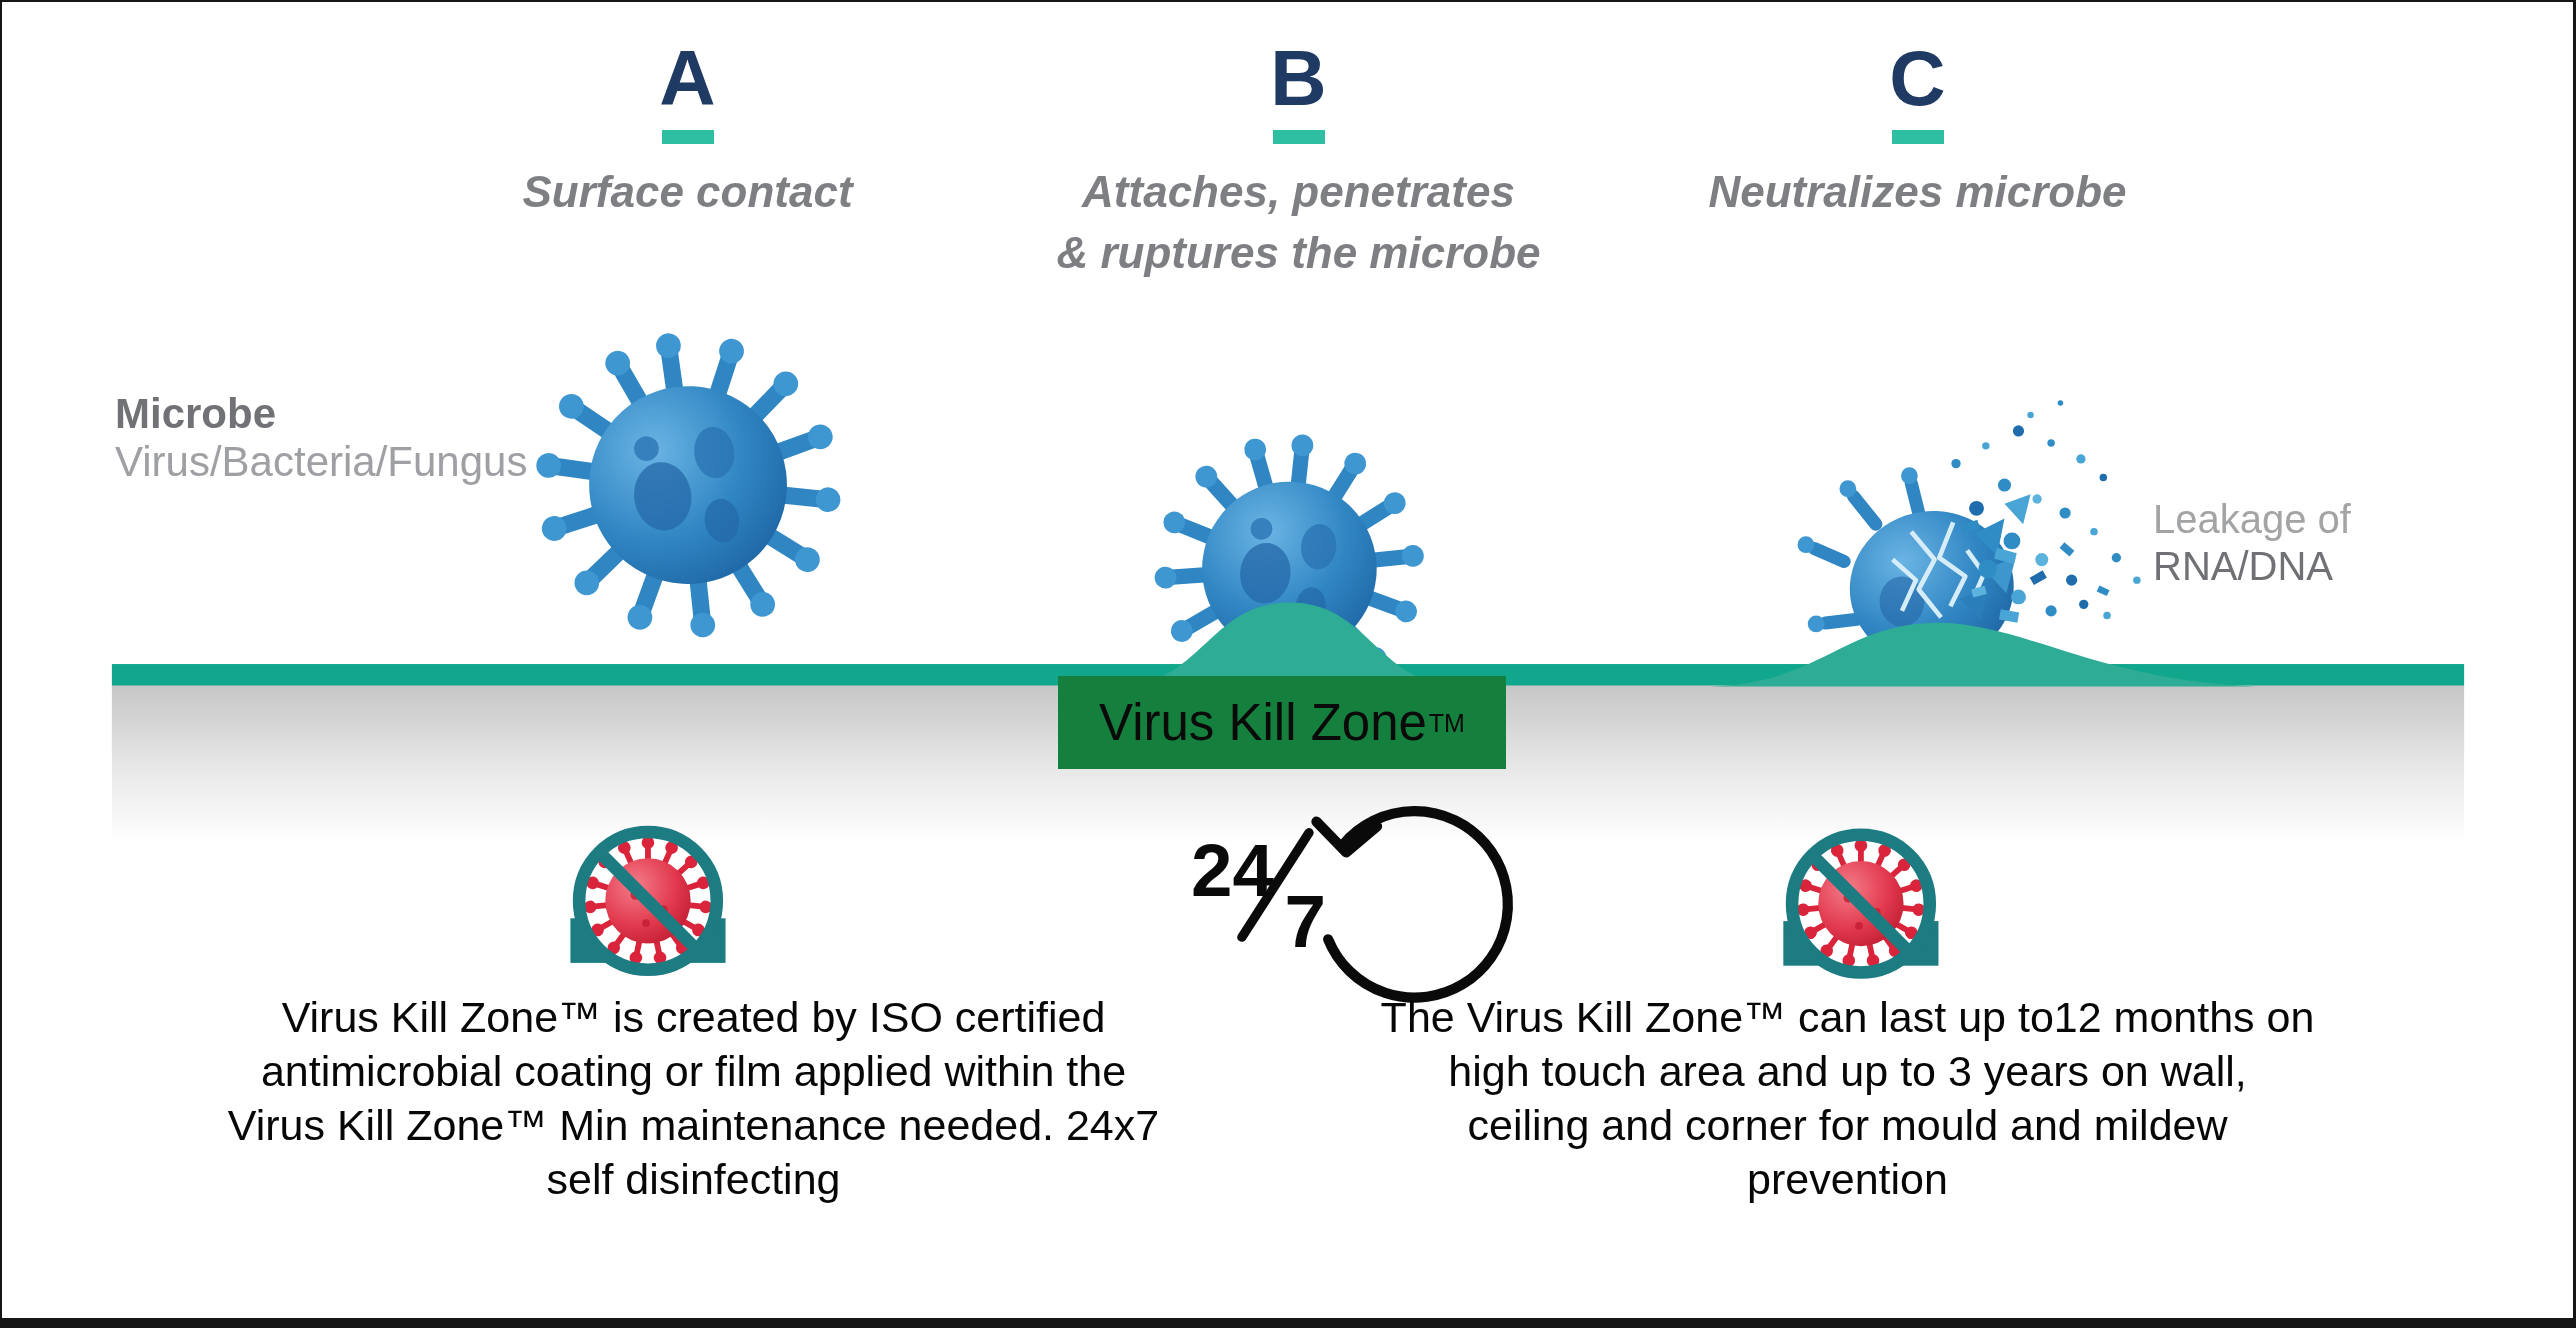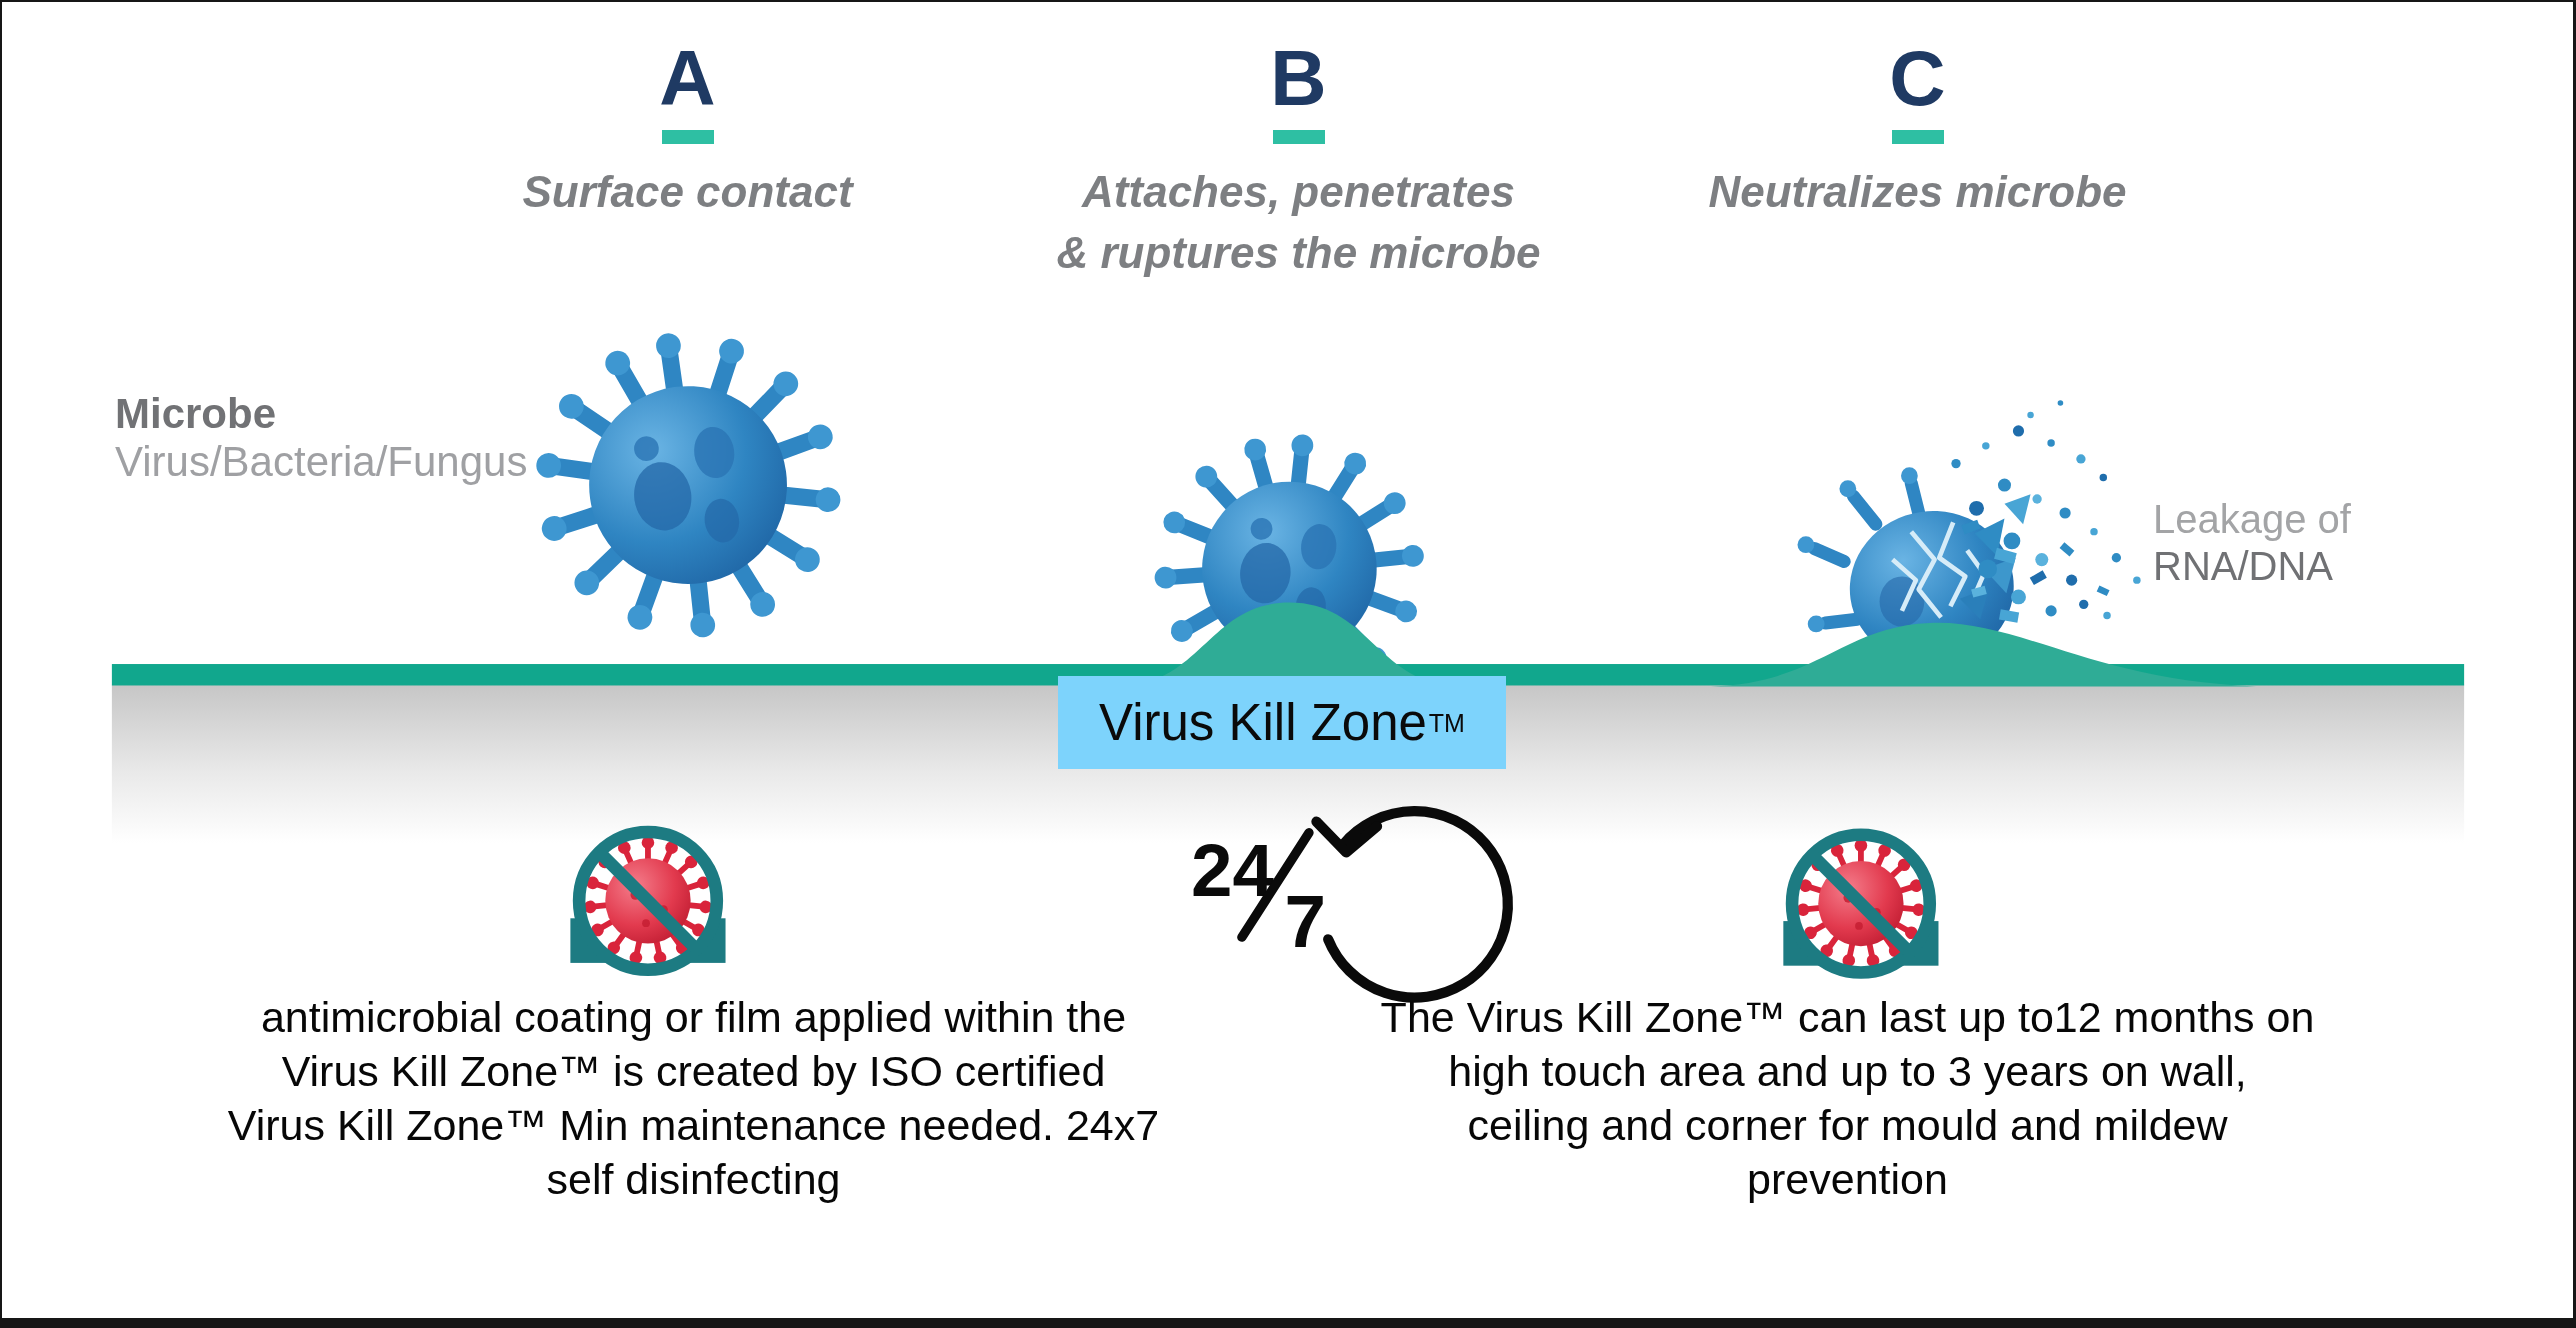--- a/index.html
+++ b/index.html
@@ -18,21 +18,21 @@
   .step-label span{display:block;font-style:italic;}
   
   .microbe-title{font-size:42px;font-weight:700;color:#717275;line-height:48px;}
   .microbe-sub{font-size:42px;font-weight:400;color:#9fa0a3;line-height:48px;}
   
   .leak1{font-size:40px;font-weight:400;color:#a3a4a6;line-height:47px;}
   .leak2{font-size:40px;font-weight:400;color:#707174;line-height:47px;}
   
   .killzone{
     position:absolute;left:1058px;top:676px;width:448px;height:93px;
-    background:#7dd3fc;z-index:2;display:flex;align-items:center;justify-content:center;
+    background:#15803d;z-index:2;display:flex;align-items:center;justify-content:center;
     font-size:51px;color:#0a0a0a;
   }
   .killzone sup{font-size:25px;vertical-align:super;line-height:0;margin-left:1.9px;}
   
   .note{position:absolute;top:990px;text-align:center;font-size:43px;color:#070707;line-height:54px;z-index:3;}
   .note span{display:block;}
   #note-left{left:106px;width:1175px;}
   #note-right{left:1288px;width:1119px;}
   svg text{font-family:"Liberation Sans", sans-serif;}
 </style>
@@ -337,22 +337,22 @@
       <use href="#noVirus"></use>
     </g>
   </svg>
 
   <div class="killzone">
     <span>Virus Kill Zone</span>
       <sup>TM</sup>
   </div>
 
   <div class="note" id="note-left">
+    <span>Virus Kill Zone™ is created by ISO certified</span>
     <span>antimicrobial coating or film applied within the</span>
-    <span>Virus Kill Zone™ is created by ISO certified</span>
     <span>Virus Kill Zone™ Min maintenance needed. 24x7</span>
     <span>self disinfecting</span>
   </div>
   <div class="note" id="note-right">
     <span>The Virus Kill Zone™ can last up to12 months on</span>
     <span>high touch area and up to 3 years on wall,</span>
     <span>ceiling and corner for mould and mildew</span>
     <span>prevention</span>
   </div>
 

